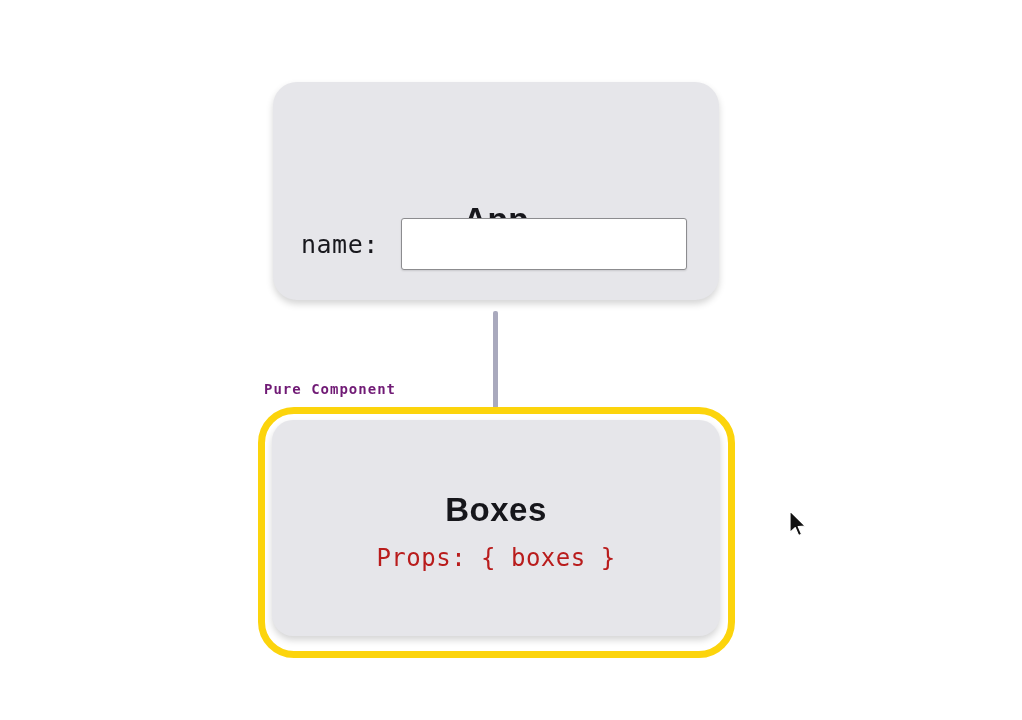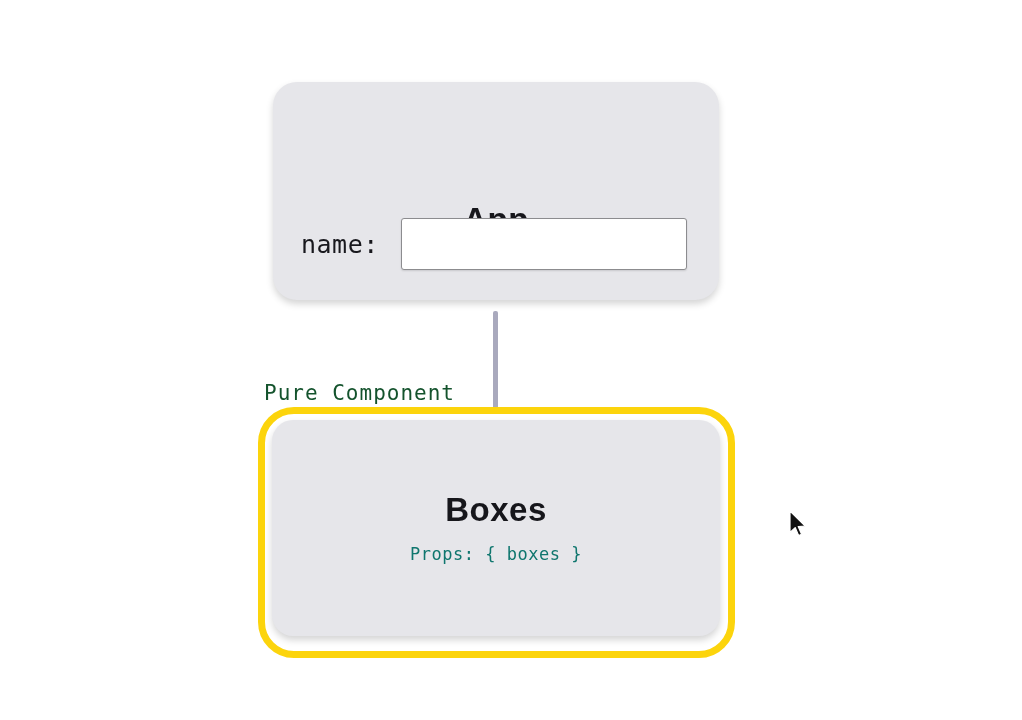--- a/index.html
+++ b/index.html
@@ -97,23 +97,23 @@
     background: #a9a9bd;
     border-radius: 2px;
   }
 
   
   #pure-component-label {
     position: absolute;
     left: 264px;
     top: 381px;
     font-family: "DejaVu Sans Mono", "Liberation Mono", monospace;
-    font-size: 21px;
-    font-weight: normal;
-    color: #14532d;
+    font-size: 14px;
+    font-weight: bold;
+    color: #701a75;
     letter-spacing: 1px;
     white-space: nowrap;
   }
 
   
   #pure-highlight {
     position: absolute;
     left: 258px;
     top: 407px;
     width: 477px;
@@ -137,22 +137,22 @@
     font-size: 33px;
     line-height: 40px;
   }
   #boxes-props {
     position: absolute;
     left: 0;
     top: 124px;
     width: 100%;
     text-align: center;
     font-family: "DejaVu Sans Mono", "Liberation Mono", monospace;
-    font-size: 17px;
-    color: #0f766e;
+    font-size: 24px;
+    color: #b91c1c;
     letter-spacing: 0.5px;
   }
 
   
   #watermark {
     position: absolute;
     right: 18px;
     bottom: 12px;
     font-family: "DejaVu Sans", "Liberation Sans", sans-serif;
     font-size: 22px;

